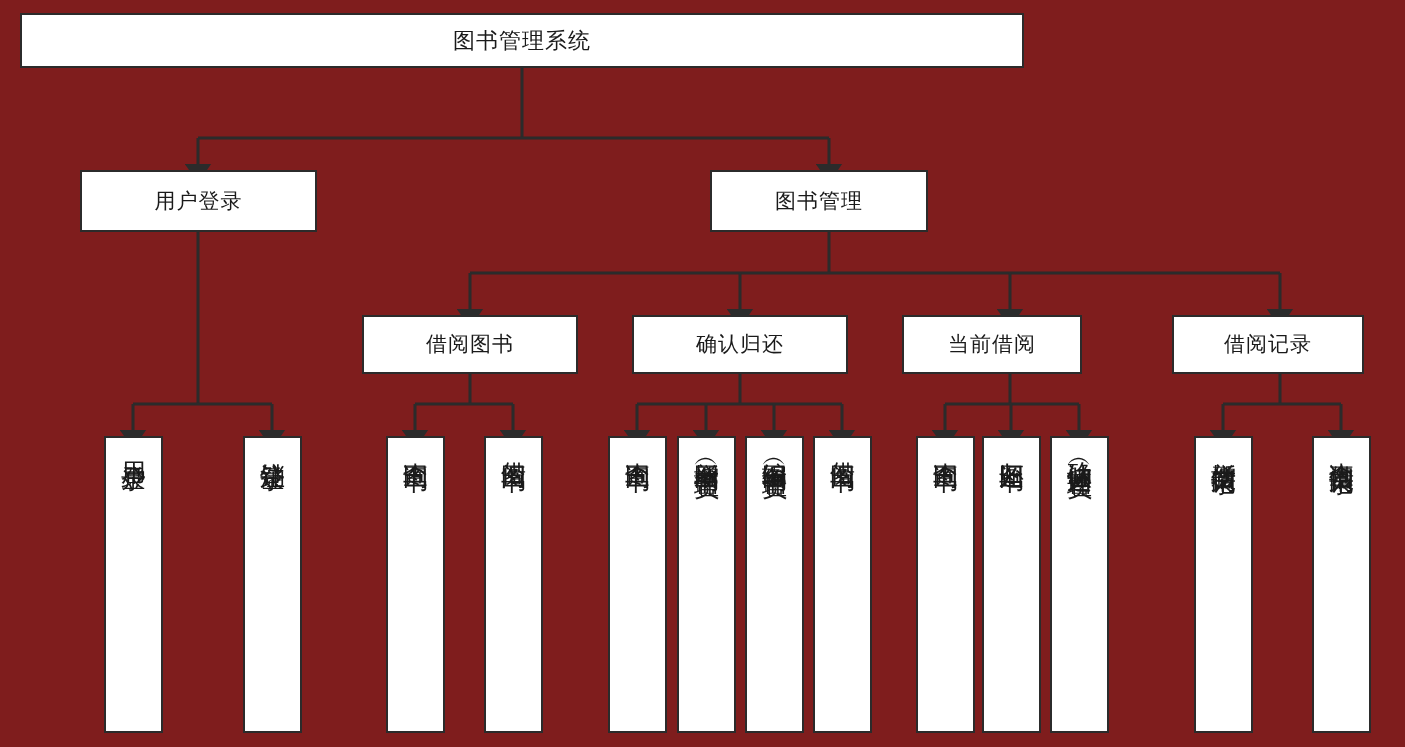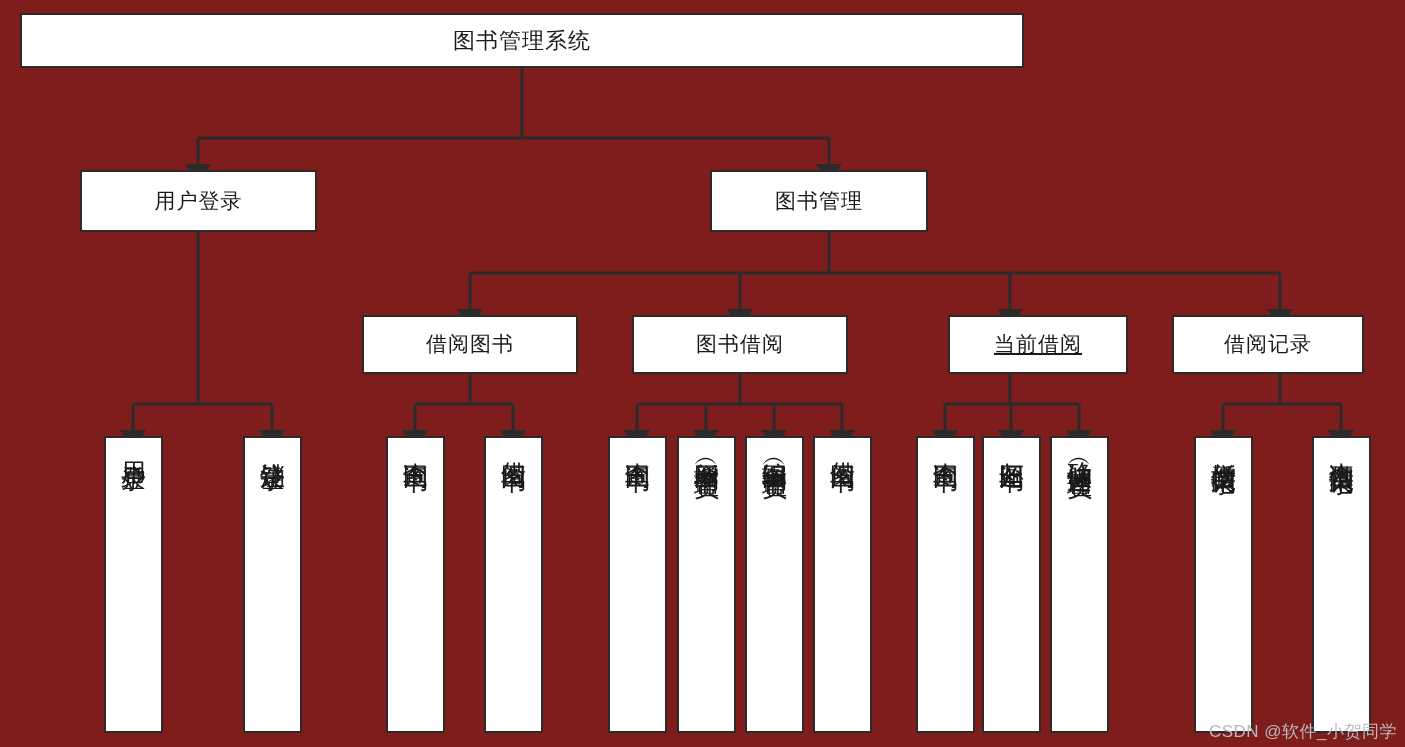--- a/index.html
+++ b/index.html
@@ -131,23 +131,23 @@
       <div class="node horiz" style="left: 80px; top: 170px; width: 237px; height: 62px;">
         <span class="label">用户登录</span>
       </div>
       <div class="node horiz" style="left: 710px; top: 170px; width: 218px; height: 62px;">
         <span class="label">图书管理</span>
       </div>
       <div class="node horiz" style="left: 362px; top: 315px; width: 216px; height: 59px;">
         <span class="label">借阅图书</span>
       </div>
       <div class="node horiz" style="left: 632px; top: 315px; width: 216px; height: 59px;">
-        <span class="label">图书借阅</span>
+        <span class="label">确认归还</span>
       </div>
-      <div class="node horiz" style="left: 948px; top: 315px; width: 180px; height: 59px; text-decoration: underline;">
+      <div class="node horiz" style="left: 902px; top: 315px; width: 180px; height: 59px;">
         <span class="label">当前借阅</span>
       </div>
       <div class="node horiz" style="left: 1172px; top: 315px; width: 192px; height: 59px; align-items: center;">
         <span class="label">借阅记录</span>
       </div>
       <div class="node vert" style="left: 104px; top: 436px; width: 59px; height: 297px;">
         <span class="label">用户登录</span>
       </div>
       <div class="node vert" style="left: 243px; top: 436px; width: 59px; height: 297px;">
         <span class="label">注销登录</span>
@@ -180,14 +180,13 @@
         <span class="label">确认归还（管理员）</span>
       </div>
       <div class="node vert" style="left: 1194px; top: 436px; width: 59px; height: 297px;">
         <span class="label">新增借阅记录</span>
       </div>
       <div class="node vert" style="left: 1312px; top: 436px; width: 59px; height: 297px;">
         <span class="label">查询借阅记录</span>
       </div>
     </div>
 
-  <div class="watermark">CSDN @软件_小贺同学</div>
 </div>
 
 </body></html>

